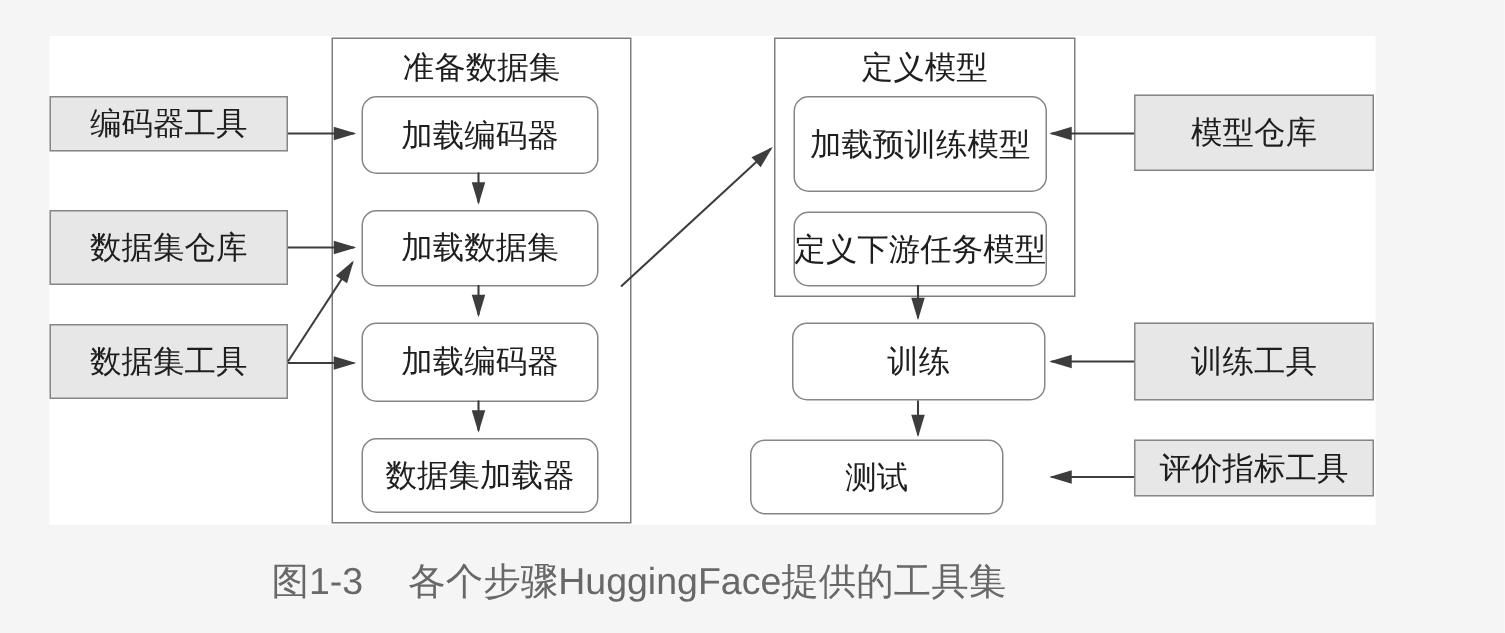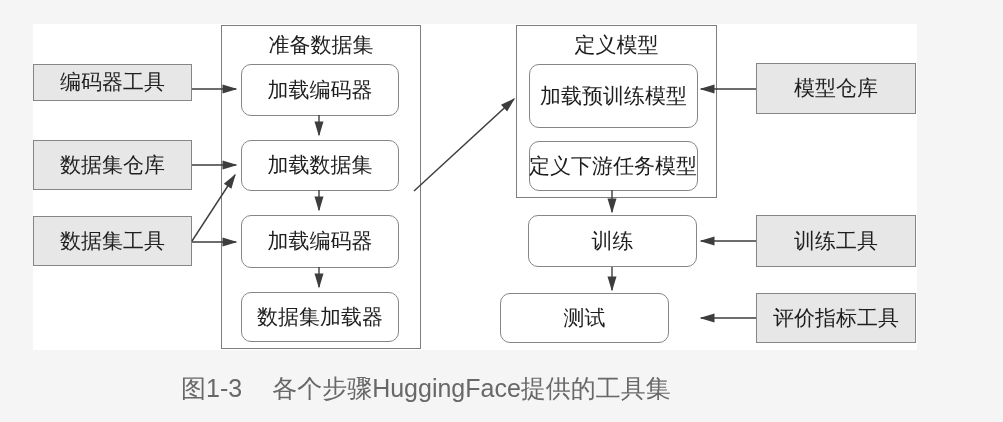--- a/index.html
+++ b/index.html
@@ -100,39 +100,39 @@
     <div class="box step-box" style="left:19px; top:266px; width:158px; height:50px;">
       <span>数据集加载器</span>
     </div>
   </div>
 
   <div class="group-box" style="left:483px; top:1px; width:201px; height:173px;">
     <div class="group-title">定义模型</div>
     <div class="box step-box" style="left:12px; top:38px; width:169px; height:64px;justify-content:center;">
       <span>加载预训练模型</span>
     </div>
-    <div class="box step-box" style="left:12px; top:115px; width:169px; height:50px;justify-content:flex-end;">
+    <div class="box step-box" style="left:12px; top:115px; width:169px; height:50px;">
       <span>定义下游任务模型</span>
     </div>
   </div>
 
   <div class="box step-box" style="left:495px; top:191px; width:169px; height:52px;">
     <span>训练</span>
   </div>
   <div class="box step-box" style="left:467px; top:269px; width:169px; height:50px;">
     <span>测试</span>
   </div>
 
   <div class="box tool-box" style="left:723px; top:39px; width:160px; height:51px;">
     <span>模型仓库</span>
   </div>
   <div class="box tool-box" style="left:723px; top:191px; width:160px; height:52px;">
     <span>训练工具</span>
   </div>
-  <div class="box tool-box" style="left:723px; top:269px; width:160px; height:50px;">
+  <div class="box tool-box" style="left:723px; top:269px; width:160px; height:38px;">
     <span>评价指标工具</span>
   </div>
 
   <svg class="wires" viewBox="0 0 884 326">
     <defs>
       <marker id="ah" markerUnits="userSpaceOnUse" markerWidth="16" markerHeight="10" viewBox="0 0 16 10" refX="14" refY="5" orient="auto">
         <path d="M0.5,0.5 L15.5,5 L0.5,9.5 Z" fill="#3d3d3d"></path>
       </marker>
     </defs>
     <g stroke="#3d3d3d" stroke-width="1.4" fill="none">

